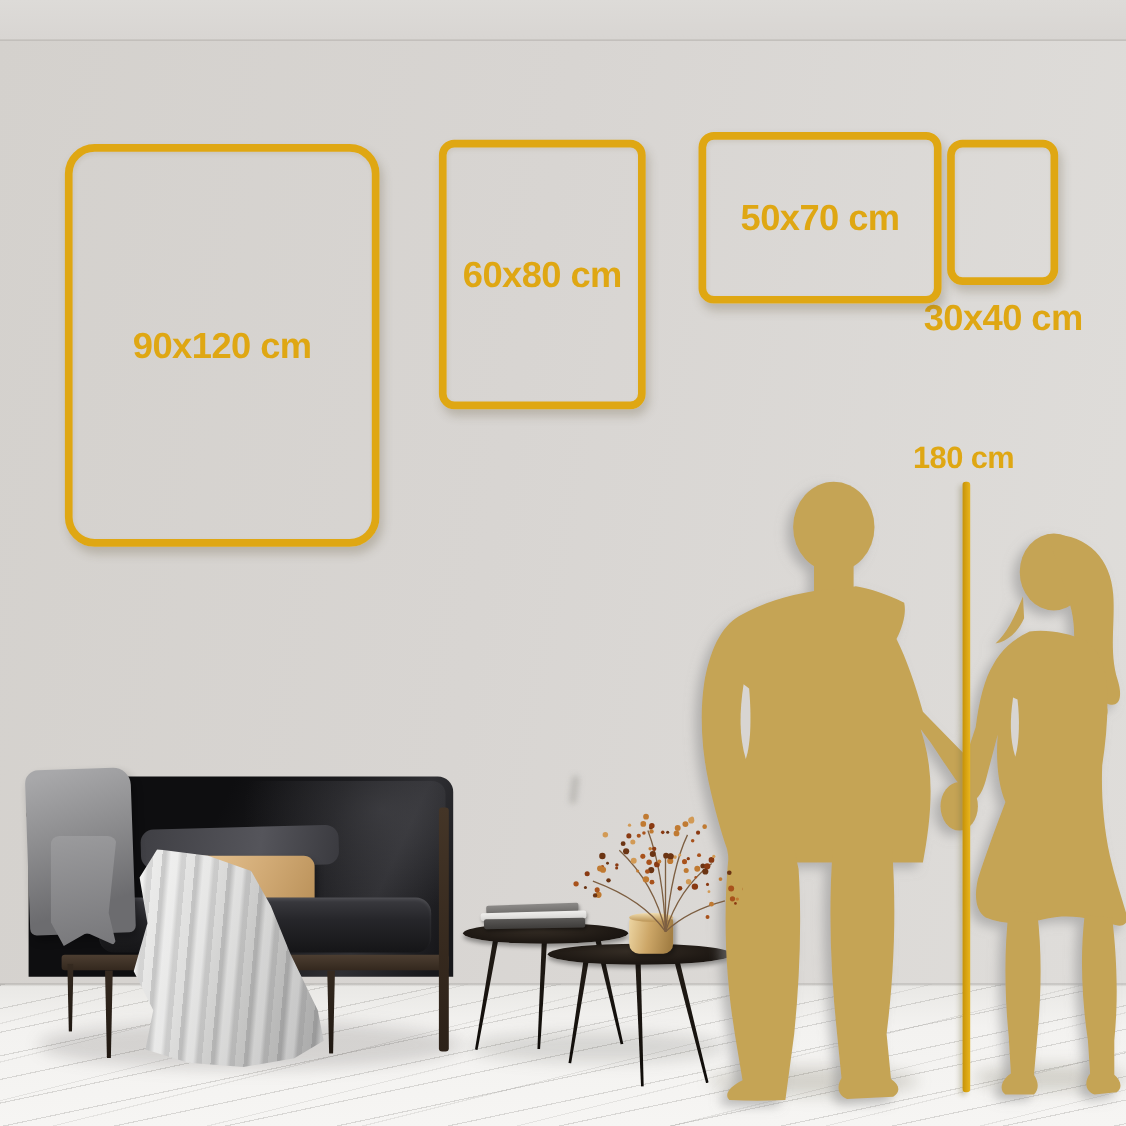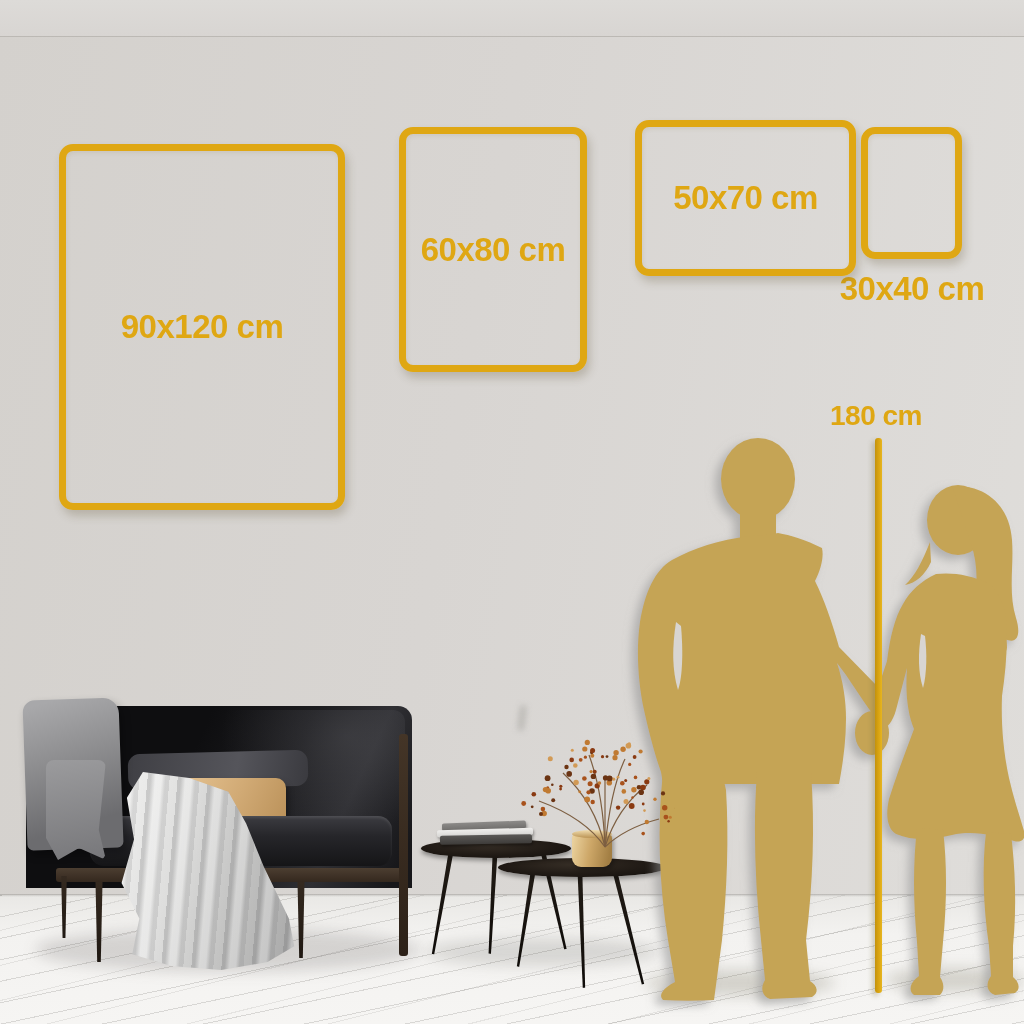--- a/index.html
+++ b/index.html
@@ -25,21 +25,21 @@
     background:rgba(110,108,104,.30);filter:blur(3px);transform:rotate(7deg);}
   .shadow{position:absolute;border-radius:50%;filter:blur(7px);}
   .sh-sofa{left:35px;top:928px;width:385px;height:44px;background:rgba(70,68,64,.18);}
   .sh-tables{left:425px;top:938px;width:235px;height:28px;background:rgba(70,68,64,.16);}
   .sh-man{left:645px;top:970px;width:190px;height:26px;background:rgba(95,90,70,.22);}
   .sh-woman{left:885px;top:968px;width:140px;height:24px;background:rgba(95,90,70,.22);}
   
   .frame{position:absolute;border:7px solid var(--gold);border-radius:14px;
     display:flex;align-items:center;justify-content:center;
     box-shadow:3px 6px 9px rgba(95,85,50,.25), inset 1px 2px 4px rgba(120,105,55,.12);}
-  .f1{left:59px;top:144px;width:272px;height:352px;}
+  .f1{left:59px;top:131px;width:272px;height:352px;border-radius:27px;}
   .f2{left:379px;top:127px;width:174px;height:231px;margin-left:20px;}
   .f3{left:595px;top:120px;width:207px;height:142px;margin-left:40px;}
   .f4{left:861px;top:127px;width:87px;height:118px;}
   .flabel{color:var(--gold);font-size:33px;font-weight:bold;letter-spacing:-.5px;white-space:nowrap;}
   .flabel-below{position:absolute;left:828px;top:270px;width:168px;text-align:center;}
   
   .m-label{position:absolute;left:806px;top:400px;width:140px;text-align:center;
     color:var(--gold);font-size:28px;font-weight:bold;letter-spacing:-.5px;z-index:6;}
   .m-line{position:absolute;left:875px;top:438px;width:7px;height:555px;border-radius:3px;
     background:linear-gradient(90deg,#c3920c,var(--line-gold) 40%,#e7b51f);

